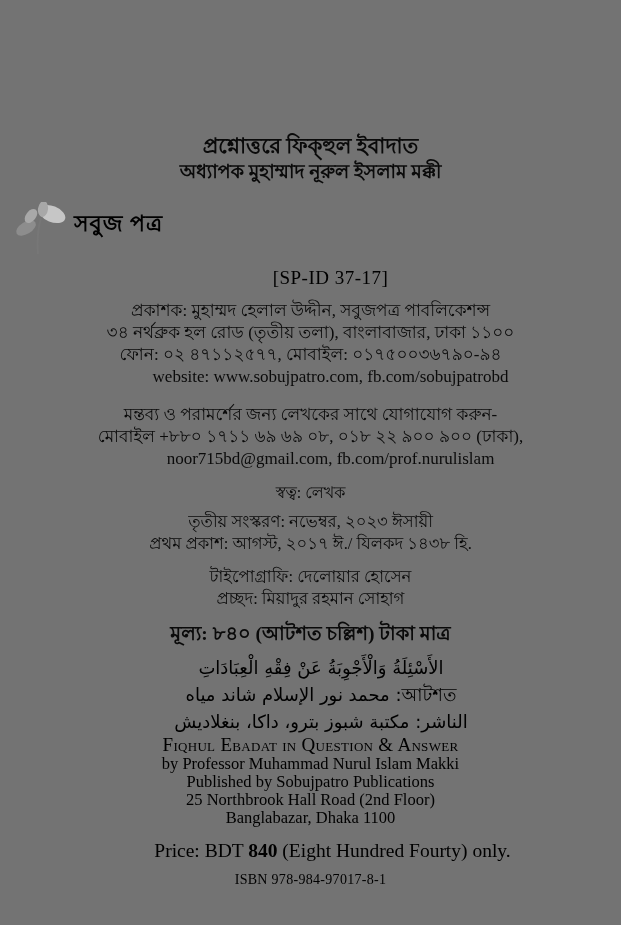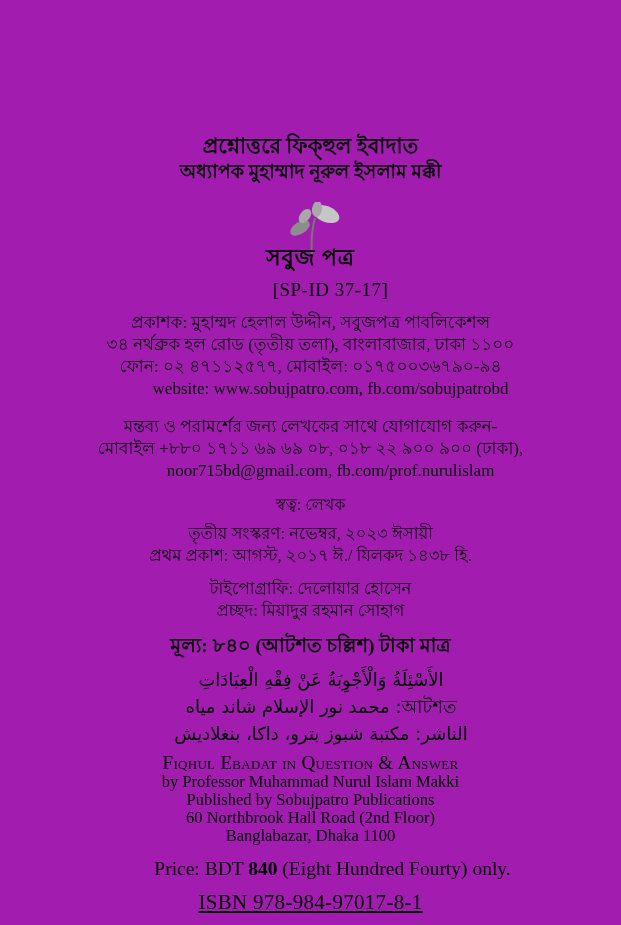--- a/index.html
+++ b/index.html
@@ -5,21 +5,21 @@
   html, body {
     margin: 0;
     padding: 0;
     background: #ffffff;
   }
   .page {
     position: relative;
     width: 621px;
     height: 925px;
     margin: 0 auto;
-    background: #a21caf;
+    background: #737373;
     color: #000000;
     text-align: center;
     font-family: "Liberation Serif", serif;
     box-sizing: border-box;
     padding-top: 134px;
     overflow: hidden;
   }
   .bn {
     font-family: "Liberation Serif", serif;
     color: #0a0a0a;
@@ -31,21 +31,21 @@
   }
   .bn-author {
     font-size: 19px;
     font-weight: bold;
     line-height: 1.2;
     margin-top: 3px;
   }
   .logo-wrap {
     margin-top: 18px;
     display: flex;
-    flex-direction: column;
+    flex-direction: row;
     align-items: center;
     line-height: 1;
   }
   .logo-wordmark {
     font-size: 22px;
     font-weight: bold;
     letter-spacing: 1px;
     margin-top: -10px;
     color: #000;
   }
@@ -71,42 +71,41 @@
     line-height: 24px;
   }
   .arabic-block {
     margin-top: 8px;
     direction: rtl;
     font-family: "DejaVu Sans", sans-serif;
     font-size: 18px;
     line-height: 27px;
     padding-left: 21px;
   }
-  .english-block { margin-top: 6px; }
+  .english-block { }
   .en-title {
     font-variant: small-caps;
     font-size: 19px;
     letter-spacing: 0.3px;
     line-height: 20px;
   }
   .en-line {
     font-size: 16.5px;
     line-height: 18px;
   }
   .price-en {
     margin-top: 13px;
     font-size: 19.5px;
     line-height: 22px;
     padding-left: 44px;
   }
   .price-en .amount { font-weight: bold; }
   .isbn-line {
     margin-top: 10px;
-    font-size: 21px;
-    text-decoration: underline;
+    font-size: 14px;
     letter-spacing: 0.3px;
   }
 </style>
 </head>
 <body>
 
 <div class="page">
 
   <div class="bn bn-title">প্রশ্নোত্তরে ফিক্হুল ইবাদাত</div>
   <div class="bn bn-author">অধ্যাপক মুহাম্মাদ নূরুল ইসলাম মক্কী</div>
@@ -158,21 +157,21 @@
   <div class="arabic-block">
     <div>الأَسْئِلَةُ وَالْأَجْوِبَةُ عَنْ فِقْهِ الْعِبَادَاتِ</div>
     <div>আটশত: محمد نور الإسلام شاند مياه</div>
     <div>الناشر: مكتبة شبوز بترو، داكا، بنغلاديش</div>
   </div>
 
   <div class="english-block">
     <div class="en-title">Fiqhul Ebadat in Question &amp; Answer</div>
     <div class="en-line">by Professor Muhammad Nurul Islam Makki</div>
     <div class="en-line">Published by Sobujpatro Publications</div>
-    <div class="en-line">60 Northbrook Hall Road (2nd Floor)</div>
+    <div class="en-line">25 Northbrook Hall Road (2nd Floor)</div>
     <div class="en-line">Banglabazar, Dhaka 1100</div>
   </div>
 
   <div class="price-en">
     <span>Price: BDT </span><span class="amount">840</span><span> (Eight Hundred Fourty) only.</span>
   </div>
 
   <div class="isbn-line">ISBN 978-984-97017-8-1</div>
 
 </div>

